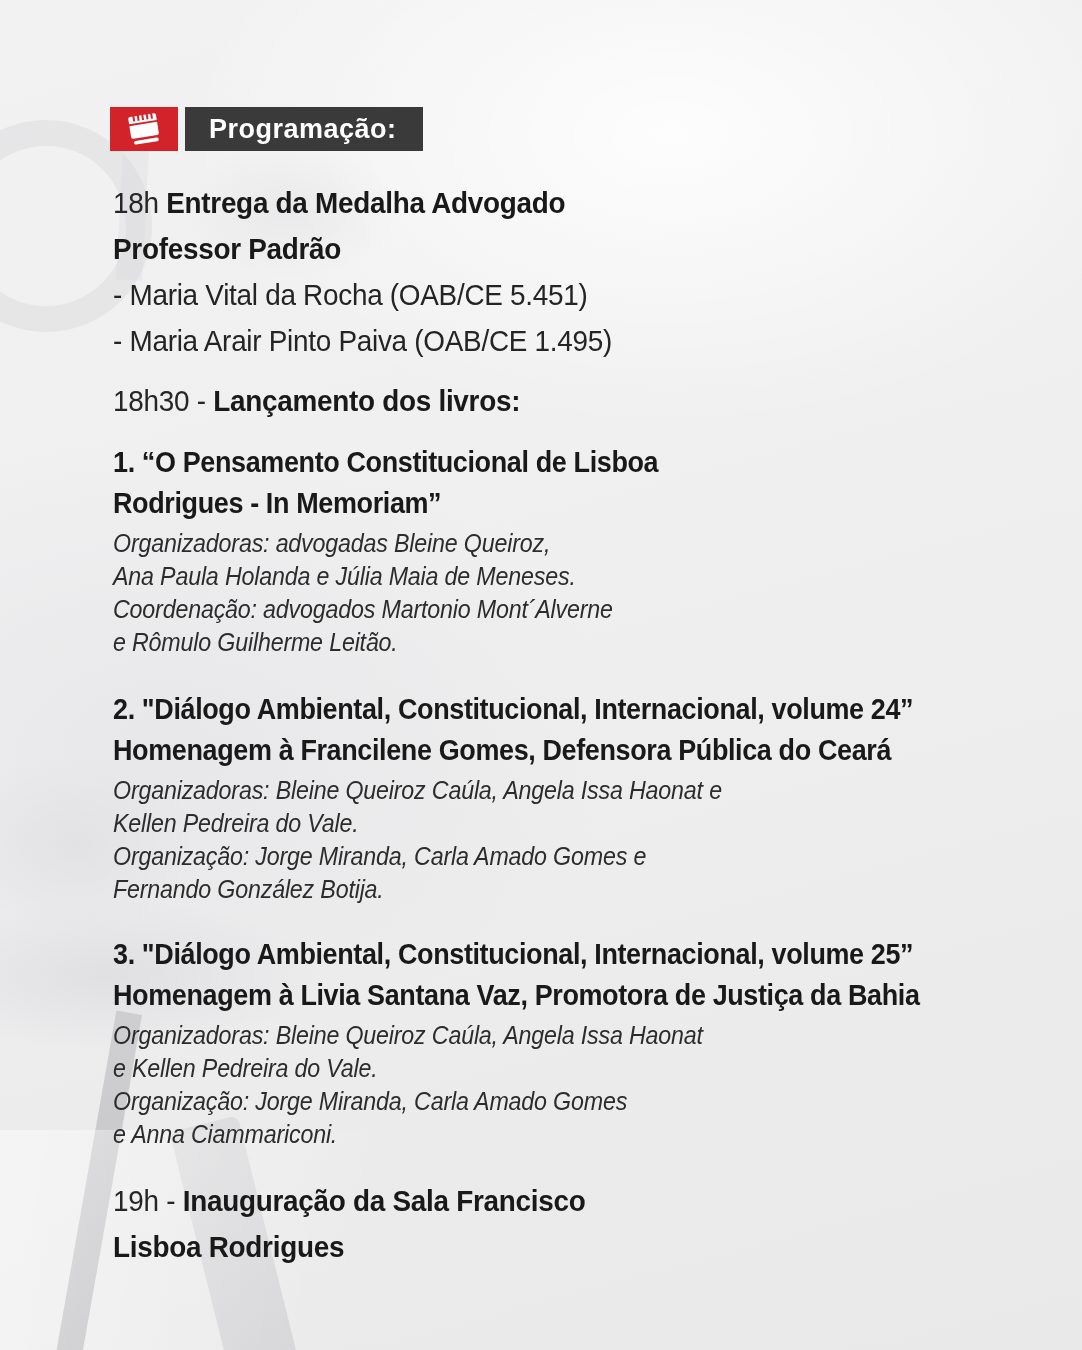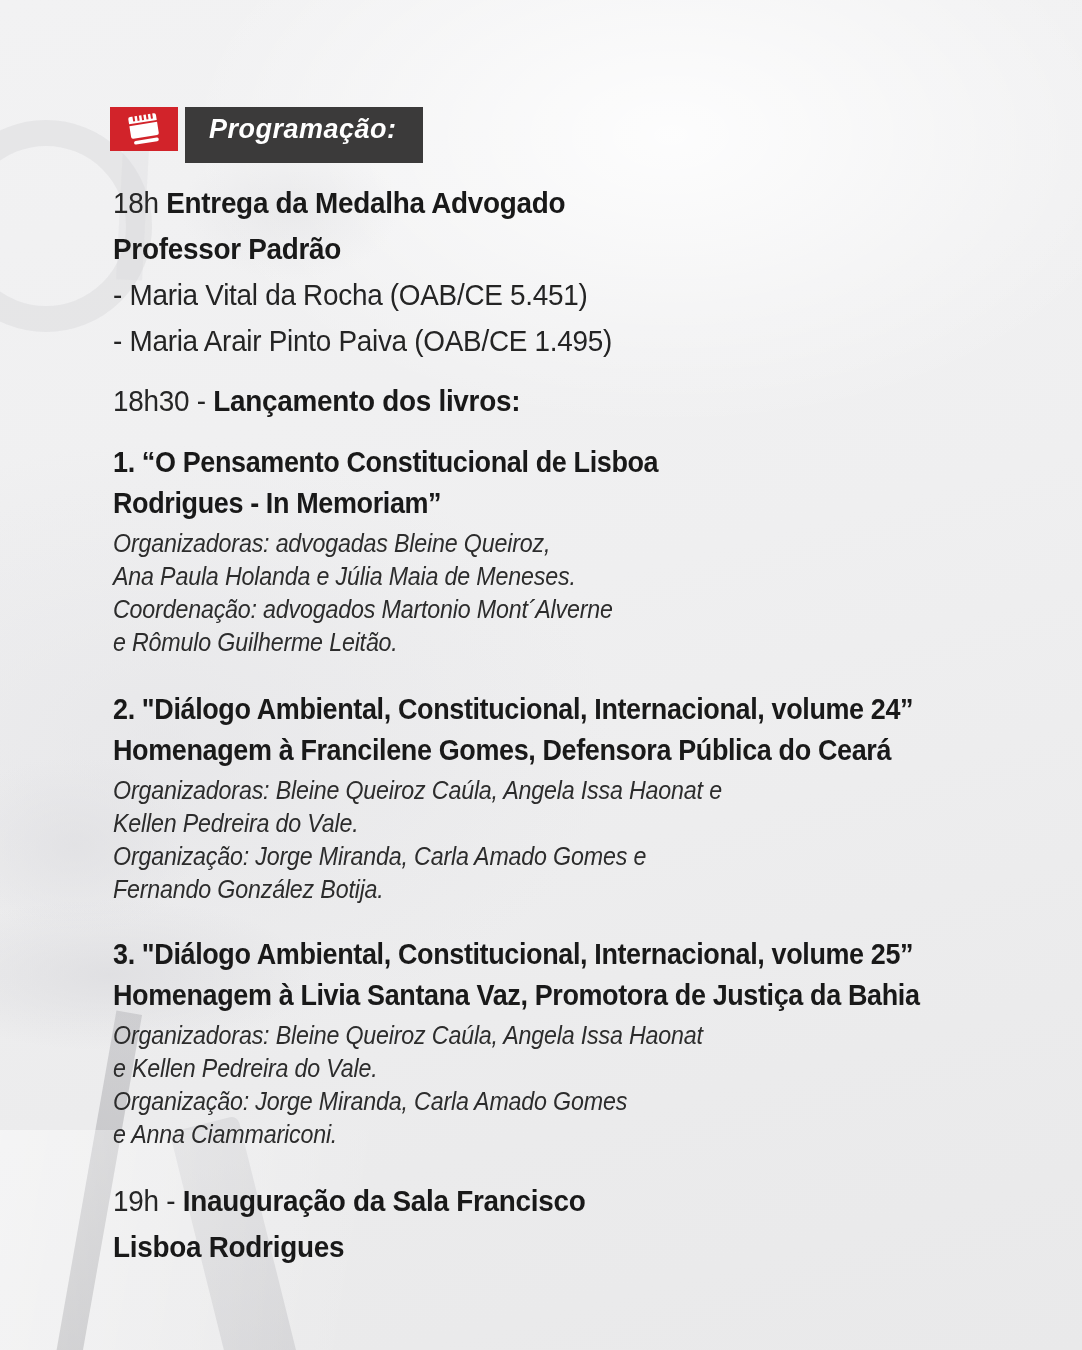--- a/index.html
+++ b/index.html
@@ -60,22 +60,22 @@
     width: 68px; height: 44px;
     background: #d2232a;
     display: flex; align-items: center; justify-content: center;
   }
   .badge-label {
     position: absolute; left: 185px; top: 107px;
     height: 44px;
     background: #3b3a3a;
     color: #ffffff;
     display: inline-flex; align-items: center;
-    padding: 0 26px 12px 24px;
-    font-size: 27px; font-weight: bold; font-style: italic;
+    padding: 0 26px 0 24px;
+    font-size: 27px; font-weight: bold; 
     letter-spacing: 0.5px;
     white-space: nowrap;
   }
 
   
   .content {
     position: absolute; left: 113px; top: 180px;
     width: 1010px;
     transform: scaleX(0.93);
     transform-origin: top left;

